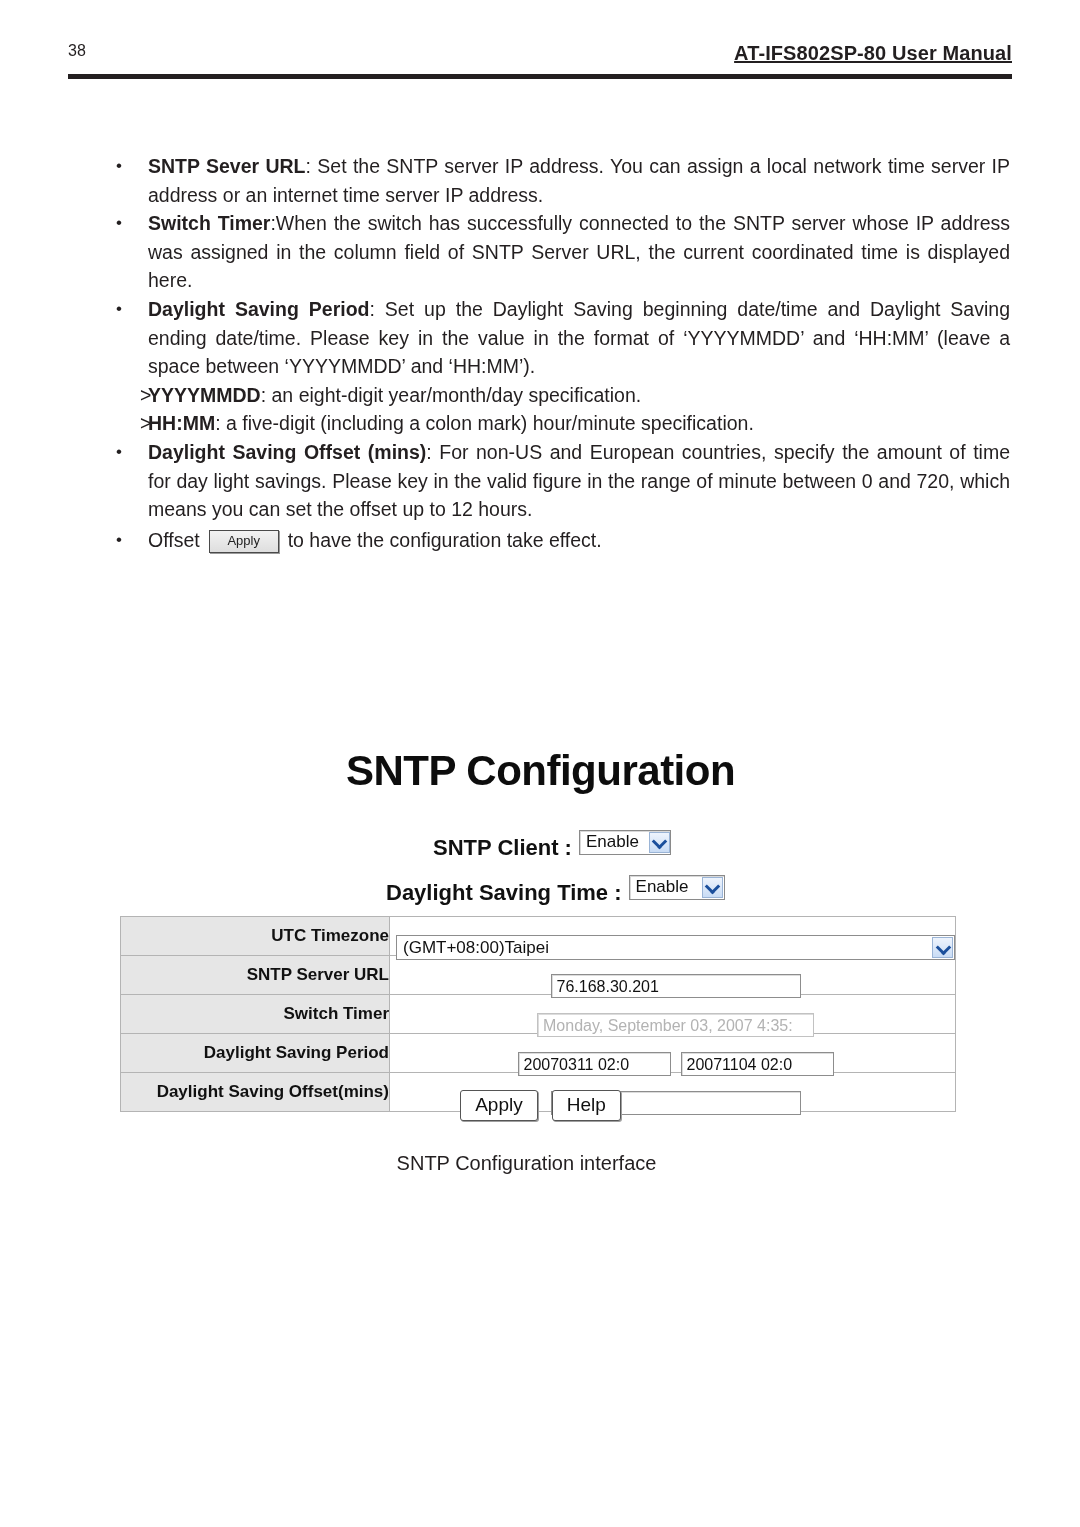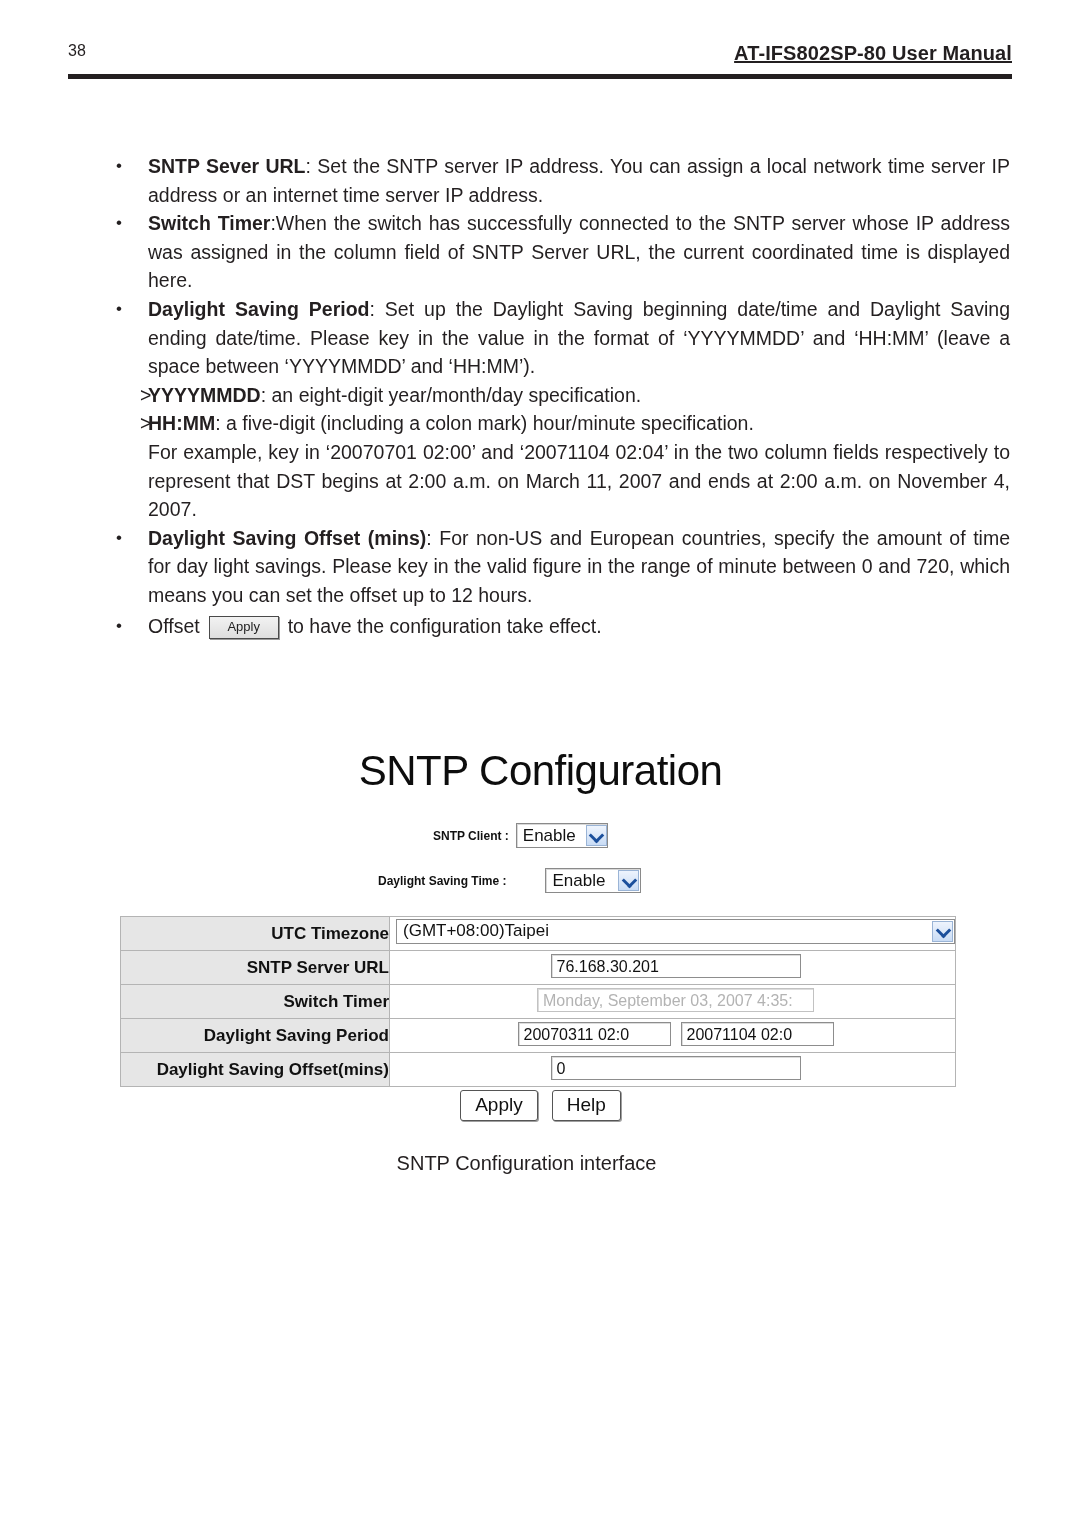--- a/index.html
+++ b/index.html
@@ -121,37 +121,38 @@
     width: 845px;
     height: 400px;
   }
   .ss-title {
     position: absolute;
     left: 0;
     top: 12px;
     width: 845px;
     text-align: center;
     font-family: "Liberation Sans", sans-serif;
-    font-weight: normal;
+    font-weight: bold;
     font-size: 42px;
     letter-spacing: -0.5px;
     color: #0d0d0d;
   }
   .ss-row-inline {
     position: absolute;
     display: flex;
     align-items: center;
     white-space: nowrap;
   }
   .ss-label {
     font-family: "Liberation Sans", sans-serif;
     font-weight: bold;
-    font-size: 12px;
+    font-size: 22px;
     color: #111;
     margin-right: 7px;
+    margin-top: 12px;
   }
 
   
   .ss-select {
     display: inline-flex;
     align-items: center;
     justify-content: space-between;
     border: 1px solid #8a8a8a;
     background: #ffffff;
     height: 25px;
@@ -212,22 +213,23 @@
     font-size: 17px;
     color: #111;
     white-space: nowrap;
   }
   .ss-table td.cell-value {
     background: #ffffff;
     padding-left: 6px;
   }
   .cell-inner {
     display: flex;
-    align-items: flex-end;
+    align-items: flex-start;
     height: 20px;
+    margin-top: 18px;
   }
   .cell-inner.center { justify-content: center; }
 
   .ss-input {
     border: 1px solid #8d8d8d;
     background: #ffffff;
     height: 24px;
     line-height: 24px;
     box-sizing: border-box;
     font-family: "Liberation Sans", sans-serif;
@@ -326,21 +328,20 @@
   <div class="sub-row">
     <span class="gt">&gt;</span>
     <span class="term">YYYYMMDD</span><span>: an eight-digit year/month/day specification.</span>
   </div>
 
   <div class="sub-row">
     <span class="gt">&gt;</span>
     <span class="term">HH:MM</span><span>: a five-digit (including a colon mark) hour/minute specification.</span>
   </div>
 
-  <div class="indent-para">For example, key in ‘20070701 02:00’ and ‘20071104 02:04’ in the two column fields respectively to represent that DST begins at 2:00 a.m. on March 11, 2007 and ends at 2:00 a.m. on November 4, 2007.</div>
 
   <div class="bullet-row">
     <span class="bullet-dot">•</span>
     <span class="term">Daylight Saving Offset (mins)</span><span>: For non-US and European countries, specify the amount of time for day light savings. Please key in the valid figure in the range of minute between 0 and 720, which means you can set the offset up to 12 hours.</span>
   </div>
 
   <div class="click-row">
     <span class="bullet-dot">•</span><span>Offset</span><span class="inline-apply">Apply</span><span>to have the configuration take effect.</span>
   </div>
 
@@ -351,21 +352,21 @@
   <div class="ss-title">SNTP Configuration</div>
 
   <div class="ss-row-inline" style="left:315px; top:88px;">
     <span class="ss-label">SNTP Client :</span>
     <span class="ss-select" style="width:92px;">
       <span class="val">Enable</span>
       <span class="ss-arrow"></span>
     </span>
   </div>
 
-  <div class="ss-row-inline" style="left:260px; top:133px;gap:32px;">
+  <div class="ss-row-inline" style="left:268px; top:133px;">
     <span class="ss-label">Daylight Saving Time :</span>
     <span class="ss-select" style="width:96px;">
       <span class="val">Enable</span>
       <span class="ss-arrow"></span>
     </span>
   </div>
 
   <table class="ss-table">
     <tbody>
         <tr>

